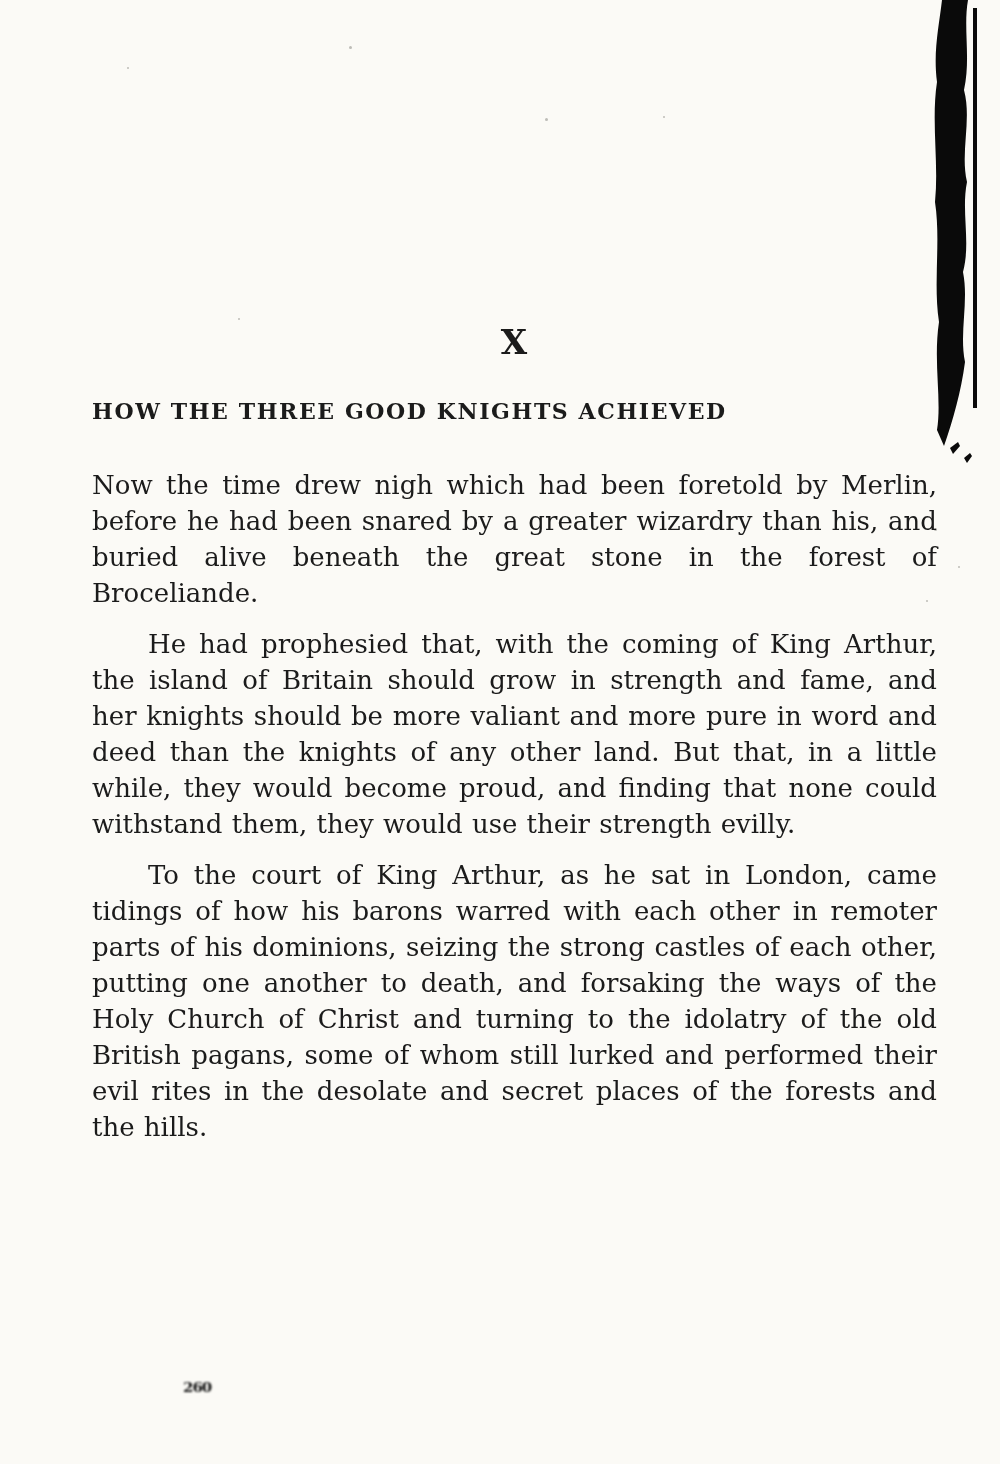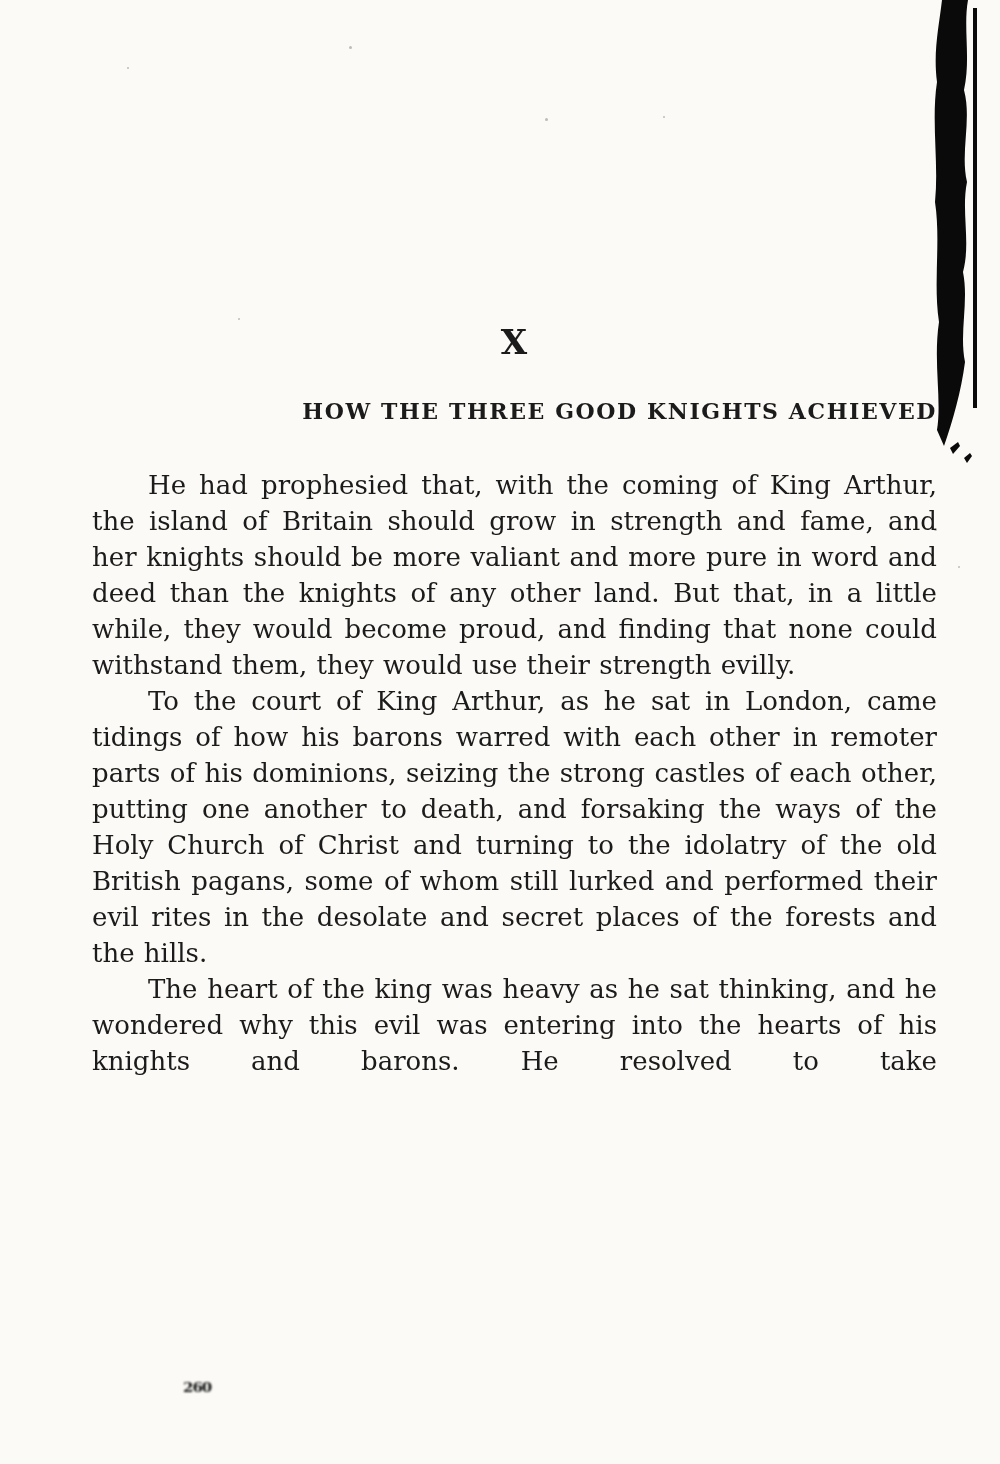--- a/index.html
+++ b/index.html
@@ -23,36 +23,37 @@
     width: 845px;
   }
   .chapter-number {
     text-align: center;
     font-weight: bold;
     font-size: 34px;
     letter-spacing: 1px;
     margin: 0 0 34px 0;
   }
   .chapter-title {
-    text-align: right;
+    text-align: left;
     font-weight: bold;
     font-size: 22px;
     line-height: 31px;
     letter-spacing: 1.6px;
     margin: 0 0 40px 0;
   }
   .body-text p {
     margin: 0;
     font-size: 26px;
     line-height: 36px;
     text-align: justify;
     word-spacing: 1px;
   }
   .body-text p.indent {
     text-indent: 56px;
+    margin-top: 15px;
   }
   .body-text p.justify-last {
     text-align-last: justify;
   }
   .page-number {
     position: absolute;
     left: 183px;
     top: 1378px;
     font-size: 15px;
     font-weight: bold;
@@ -113,22 +114,22 @@
 
   <div class="content">
 
     <div class="chapter-number">X</div>
 
     <div class="chapter-title">
       <span>HOW THE THREE GOOD KNIGHTS ACHIEVED</span><br>
     </div>
 
     <div class="body-text">
+      <p>Now the time drew nigh which had been foretold by Merlin, before he had been snared by a greater wizardry than his, and buried alive beneath the great stone in the forest of Broceliande.</p>
       <p class="indent">He had prophesied that, with the coming of King Arthur, the island of Britain should grow in strength and fame, and her knights should be more valiant and more pure in word and deed than the knights of any other land.  But that, in a little while, they would become proud, and finding that none could withstand them, they would use their strength evilly.</p>
       <p class="indent">To the court of King Arthur, as he sat in London, came tidings of how his barons warred with each other in remoter parts of his dominions, seizing the strong castles of each other, putting one another to death, and forsaking the ways of the Holy Church of Christ and turning to the idolatry of the old British pagans, some of whom still lurked and performed their evil rites in the desolate and secret places of the forests and the hills.</p>
-      <p class="indent justify-last">The heart of the king was heavy as he sat thinking, and he wondered why this evil was entering into the hearts of his knights and barons.  He resolved to take</p>
     </div>
 
   </div>
 
   <div class="page-number">260</div>
 
 </div>
 
 </body></html>

